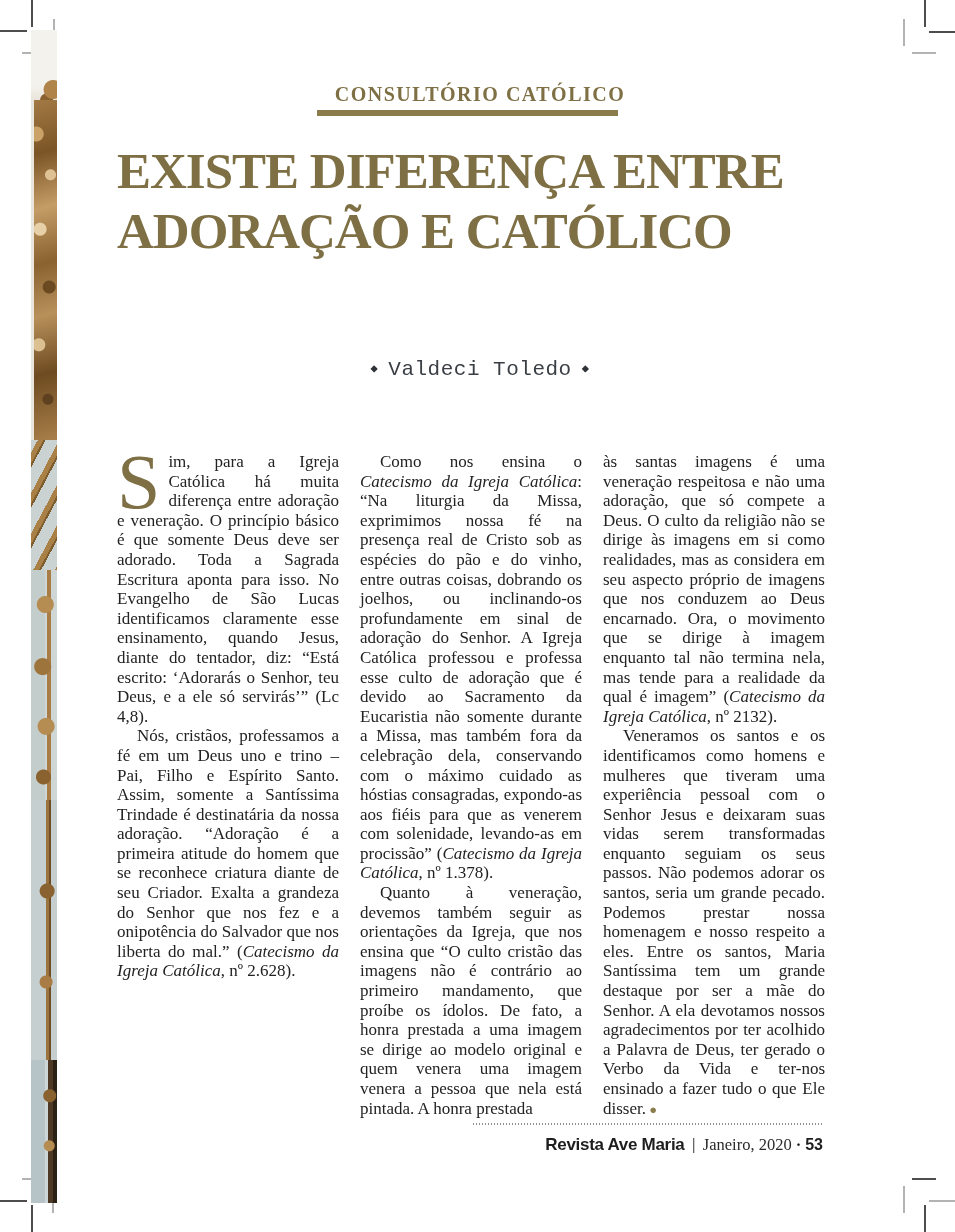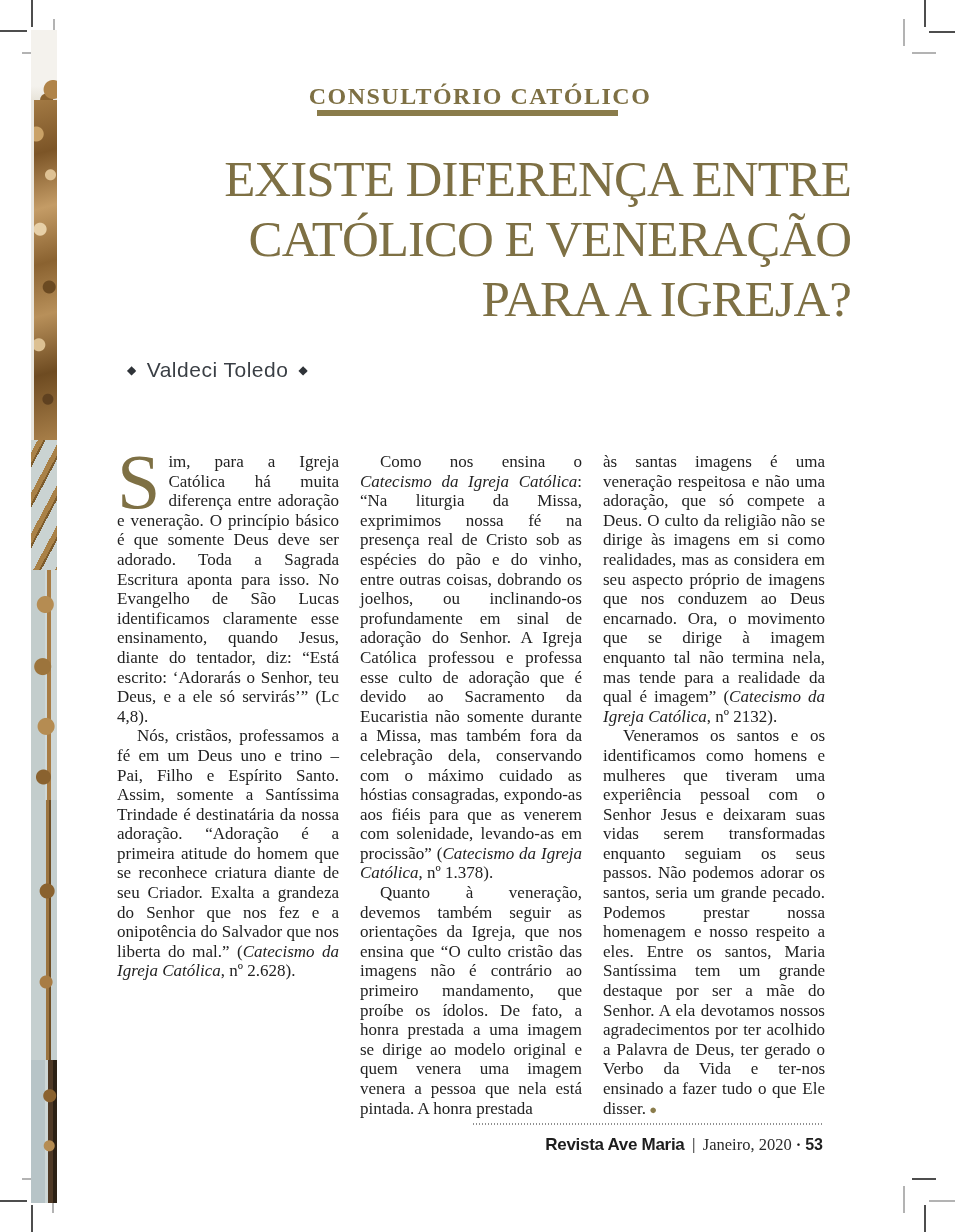--- a/index.html
+++ b/index.html
@@ -69,37 +69,38 @@
       radial-gradient(circle at 72% 25%, #8a622f 0 6px, transparent 7px),
       radial-gradient(circle at 70% 60%, #b58c52 0 5px, transparent 6px),
       linear-gradient(to right, #b7c4c7 0 52%, #cdd6d6 52% 66%, #4e3926 66% 86%, #2c2115 86% 100%);
   }
 
   
   .content { position: absolute; left: 117px; width: 726px; top: 0; }
   .kicker {
     position: absolute; top: 83px; left: 0; width: 100%;
     text-align: center;
-    font-weight: 700; font-size: 24px; letter-spacing: 1.5px;
+    font-weight: 700; font-size: 20px; letter-spacing: 1.5px;
     color: var(--accent, #7e7044);
   }
   .kicker-bar {
     position: absolute; top: 110px; left: 200px; width: 301px; height: 6px;
     background: var(--bar, #8a7c4b);
   }
   .article-title {
-    position: absolute; top: 141px; left: 0; width: 100%; margin: 8px;
-    text-align: right;
-    font-size: 51px; line-height: 60px; font-weight: 400; letter-spacing: -1px;
+    position: absolute; top: 141px; left: 0; width: 100%; margin: 0;
+    text-align: left;
+    font-size: 51px; line-height: 60px; font-weight: 700; letter-spacing: -1px;
     color: var(--accent, #7e7044);
   }
   .article-title span { display: block; white-space: nowrap; }
   .byline {
     position: absolute; top: 358px; left: 0; width: 100%;
-    font-family: Liberation Sans, sans-serif;
+    text-align: center;
+    font-family: Liberation Mono, monospace;
     font-size: 21px; letter-spacing: 0.5px;
     color: var(--byline-text, #3a3f45);
   }
   .byline .diamond { font-size: 12px; color: #2f3338; vertical-align: 3px; padding: 0 10px; }
 
   
   .columns {
     position: absolute; left: 0; top: 452px; width: 708px;
     display: flex; gap: 21px;
   }
@@ -167,22 +168,21 @@
   <div class="ps-seg ps-mould"></div>
   <div class="ps-seg ps-column"></div>
 </div>
 
 <div class="content">
   <div class="kicker">CONSULTÓRIO CATÓLICO</div>
   <div class="kicker-bar"></div>
 
   <h1 class="article-title">
     <span>EXISTE DIFERENÇA ENTRE</span>
-    <span>CATÓLICO E VENERAÇÃO</span>
-    <span>PARA A IGREJA?</span>
+    <span>ADORAÇÃO E CATÓLICO</span>
   </h1>
 
   <div class="byline">
     <span class="diamond">◆</span><span>Valdeci Toledo</span><span class="diamond">◆</span>
   </div>
 
   <div class="columns">
     <div class="col">
         <p class="para"><span class="dropcap">S</span><span>im, para a Igreja Católica há muita diferença entre adoração e veneração. O princípio básico é que somente Deus deve ser adorado. Toda a Sagrada Escritura aponta para isso. No Evangelho de São Lucas identificamos claramente esse ensinamento, quando Jesus, diante do tentador, diz: “Está escrito: ‘Adorarás o Senhor, teu Deus, e a ele só servirás’” (Lc 4,8).</span></p>
         <p class="para indent"><span>Nós, cristãos, professamos a fé em um Deus uno e trino – Pai, Filho e Espírito Santo. Assim, somente a Santíssima Trindade é destinatária da nossa adoração. “Adoração é a primeira atitude do homem que se reconhece criatura diante de seu Criador. Exalta a grandeza do Senhor que nos fez e a onipotência do Salvador que nos liberta do mal.” (</span><em>Catecismo da Igreja Católica</em><span>, nº 2.628).</span></p>

